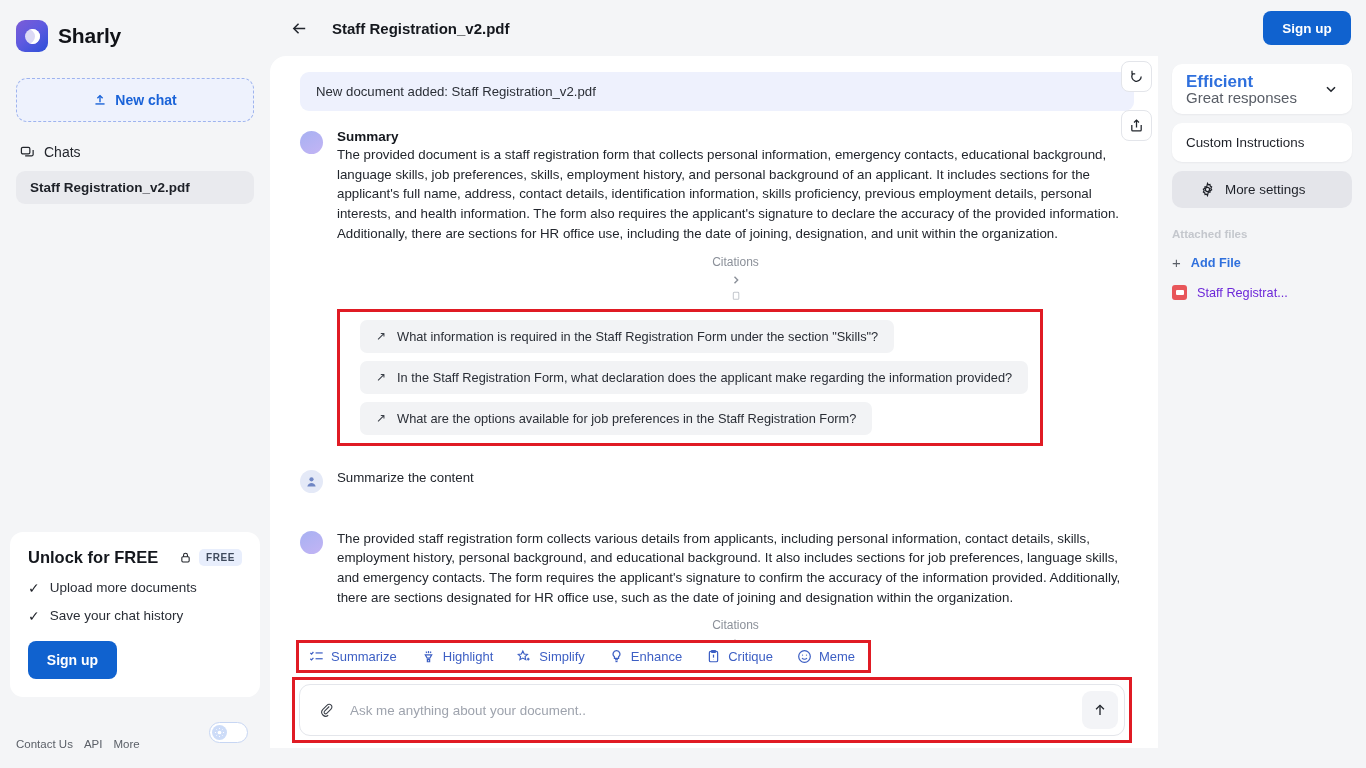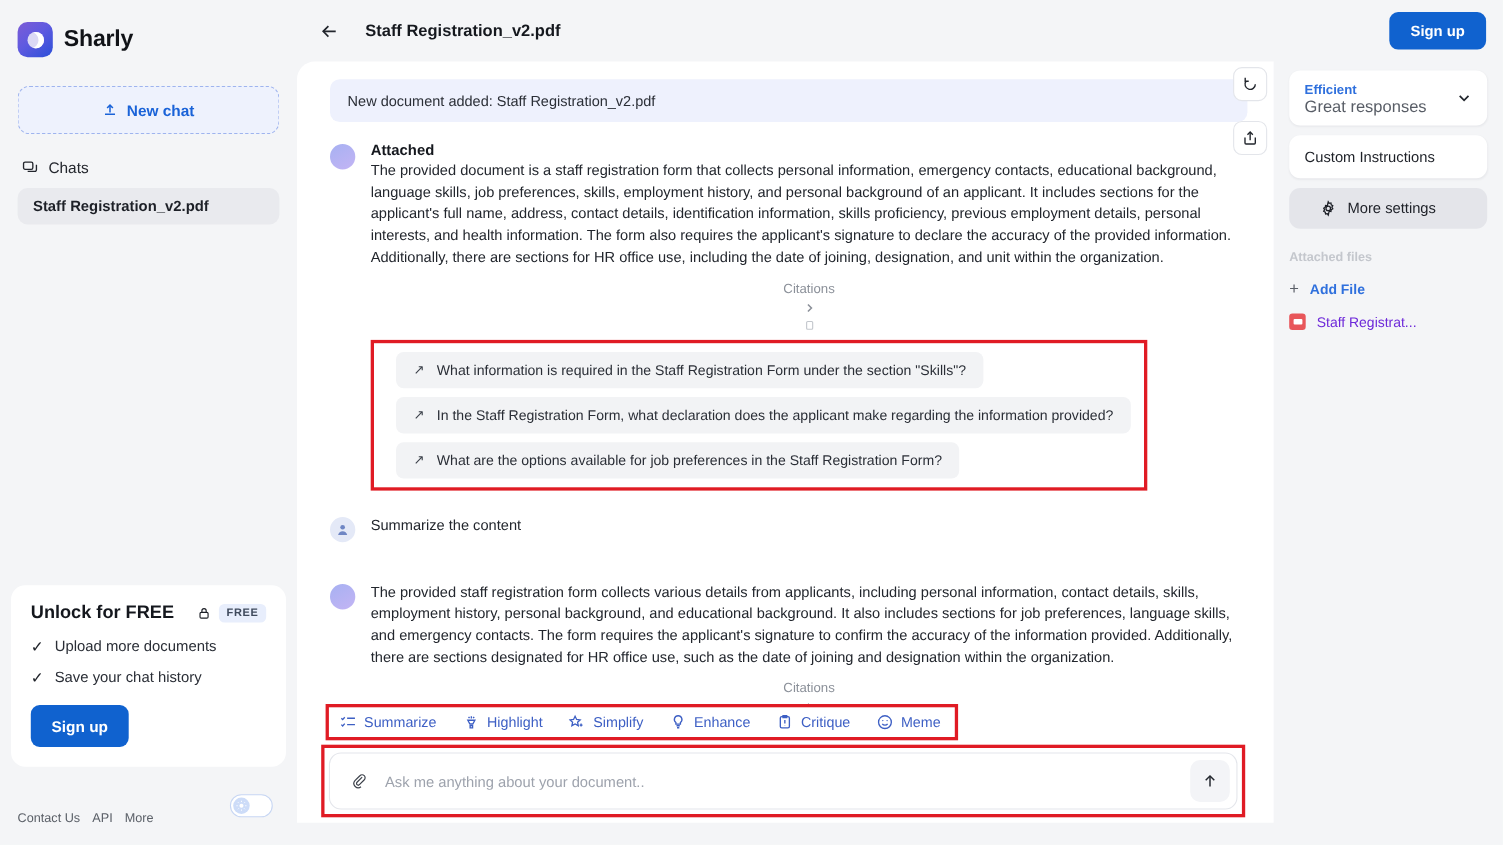--- a/index.html
+++ b/index.html
@@ -226,21 +226,21 @@
     position: absolute; left: 1158px; top: 56px;
     width: 208px; height: 712px; background: #f4f5f7;
     padding: 8px 14px 0 14px;
   }
   .rp-card {
     background: #fff; border-radius: 10px; padding: 9px 14px;
     margin-bottom: 9px; cursor: pointer;
     box-shadow: 0 1px 2px rgba(18,22,33,.05);
     display: flex; align-items: center; justify-content: space-between;
   }
-  .rp-eff-title { font-size: 12px; font-weight: bold; color: #2f70dd; line-height: 17px; }
+  .rp-eff-title { font-size: 17px; font-weight: bold; color: #2f70dd; line-height: 17px; }
   .rp-eff-sub { font-size: 15px; color: #585d66; line-height: 15px; }
   .rp-ci { font-size: 13.4px; color: #1d2027; padding: 3px 0; }
   .rp-more {
     background: #e4e5ea; border-radius: 10px; padding: 11px 28px;
     display: flex; align-items: center; gap: 10px; cursor: pointer;
     font-size: 13.4px; color: #1d2027; font-weight: 500;
   }
   .rp-section-label {
     margin-top: 20px; font-size: 11.5px; color: #c4c7cd; font-weight: bold;
   }
@@ -359,21 +359,21 @@
       <svg width="15" height="15" viewBox="0 0 16 16" fill="none" stroke="#22262d" stroke-width="1.35">
         <path d="M3 7.5v5.3a1 1 0 001 1h8a1 1 0 001-1V7.5"></path>
         <path d="M8 10.2V2.2"></path>
           <path d="M5.4 4.8L8 2.2l2.6 2.6"></path>
       </svg>
     </div>
 
     <div class="msg">
       <div class="av av-ai"></div>
       <div class="msg-body">
-        <div class="msg-title">Attached</div>
+        <div class="msg-title">Summary</div>
         <div class="msg-text">The provided document is a staff registration form that collects personal information, emergency contacts, educational background, language skills, job preferences, skills, employment history, and personal background of an applicant. It includes sections for the applicant's full name, address, contact details, identification information, skills proficiency, previous employment details, personal interests, and health information. The form also requires the applicant's signature to declare the accuracy of the provided information. Additionally, there are sections for HR office use, including the date of joining, designation, and unit within the organization.</div>
 
         <div class="citations">
           <span class="cit-label">Citations</span>
           <svg width="10" height="10" viewBox="0 0 12 12" fill="none" stroke="#8b9099" stroke-width="1.7">
               <path d="M4.2 2.2L8 6l-3.8 3.8"></path>
             </svg>
           <svg width="11" height="11" viewBox="0 0 14 14" fill="none" stroke="#c3c7cd" stroke-width="1.3">
             <rect x="4.2" y="1.6" width="7" height="9" rx="1.2"></rect>
           </svg>

